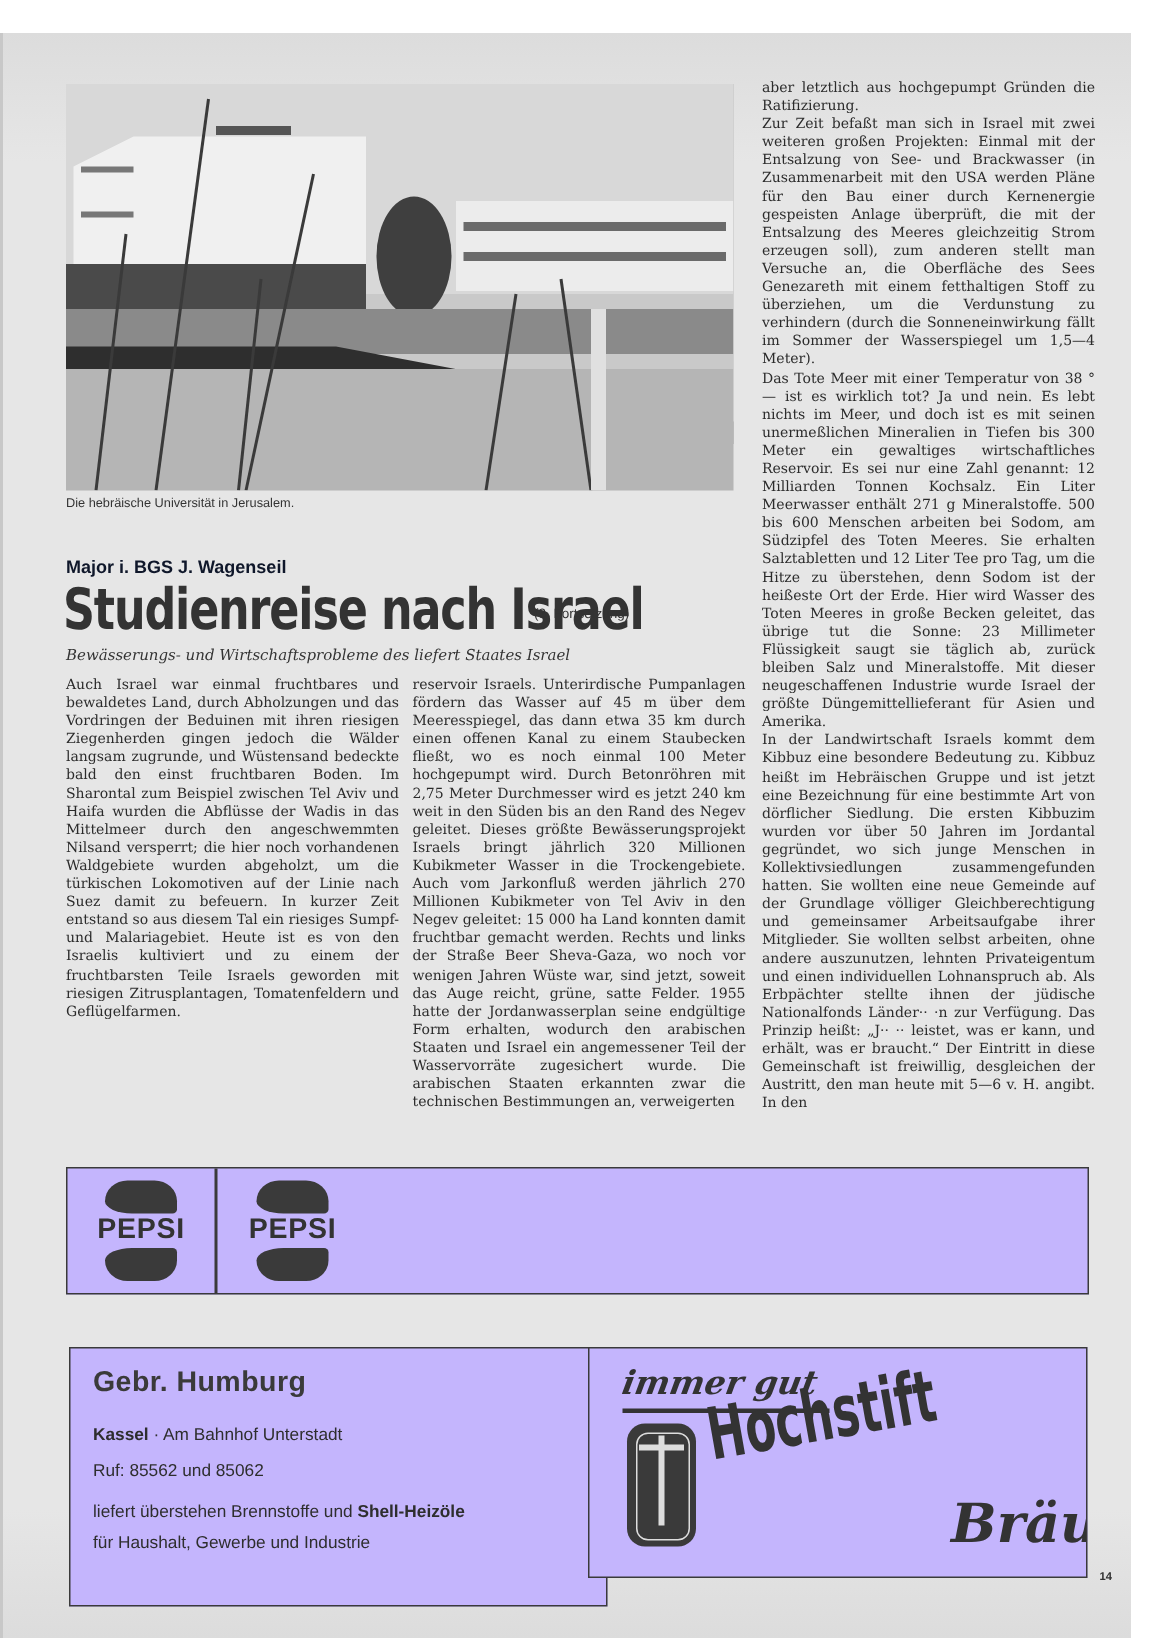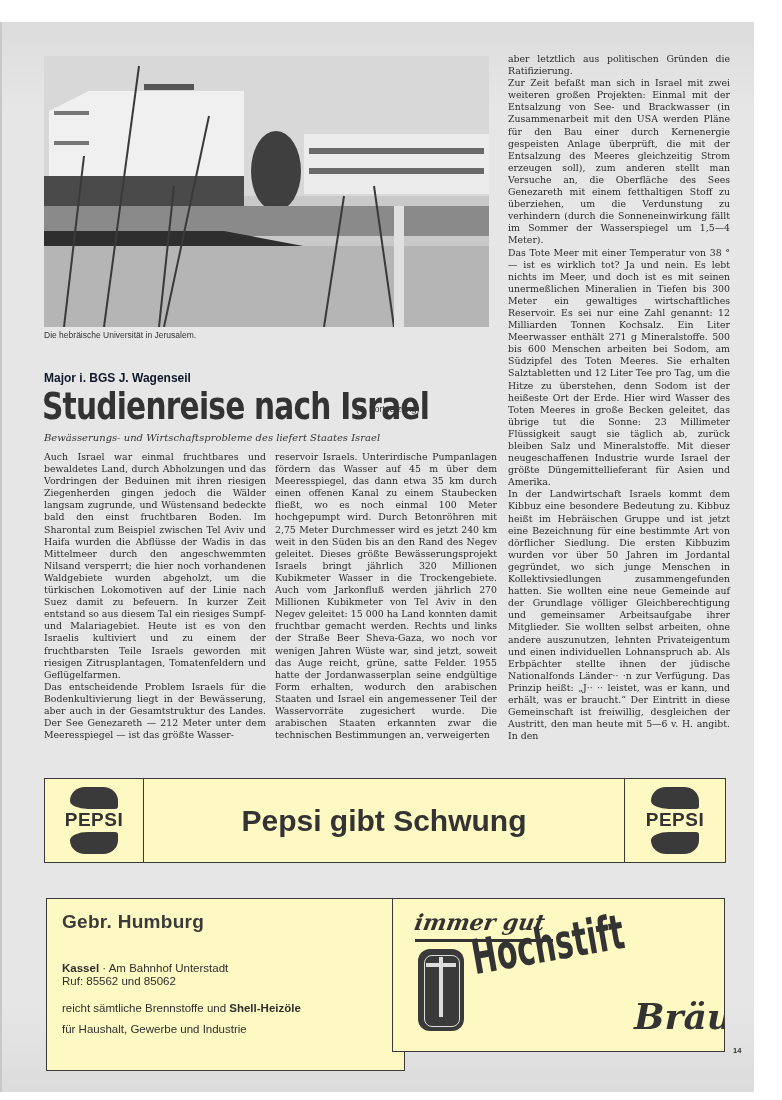--- a/index.html
+++ b/index.html
@@ -40,21 +40,21 @@
     font-style: italic; font-size: 10px; color: #333;
   }
   .col {
     position: absolute; font-family: "DejaVu Serif", serif; font-size: 9.35px; line-height: 12.1px;
     text-align: justify; color: #2b2b2b;
   }
   .col p { margin: 0; text-indent: 0; }
   .col1 { left: 44px; top: 451px; width: 222px; }
   .col2 { left: 275px; top: 451px; width: 222px; }
   .col3 { left: 508px; top: 53px; width: 222px; }
-  .box { position: absolute; border: 1.5px solid #3a3a3a; background: #fef9c3; }
+  .box { position: absolute; border: 1.5px solid #3a3a3a; background: #c4b5fd; }
   .pepsi-ad { left: 44px; top: 778px; width: 680px; height: 83px; display: flex; }
   .pepsi-logo-cell { width: 98px; height: 100%; display: flex; align-items: center; justify-content: center; position: relative; }
   .pepsi-logo-cell.left { border-right: 1.5px solid #3a3a3a; }
   .pepsi-logo-cell.right { border-left: 1.5px solid #3a3a3a; width: 100px; }
   .pepsi-logo { position: relative; width: 76px; height: 74px; }
   .pepsi-logo .cap-top {
     position: absolute; left: 14px; top: 3px; width: 48px; height: 22px; background: #3a3a3a;
     border-radius: 50% 50% 10% 60% / 100% 100% 20% 60%;
   }
   .pepsi-logo .cap-bot {
@@ -121,60 +121,58 @@
 
 <div class="caption">Die hebräische Universität in Jerusalem.</div>
 
 <div class="byline">Major i. BGS J. Wagenseil</div>
 <div class="headline">Studienreise nach Israel</div>
 <div class="fortsetzung">(3. Fortsetzung)</div>
 <div class="subtitle">Bewässerungs- und Wirtschaftsprobleme des liefert Staates Israel</div>
 
 <div class="col col1">
   <p>Auch Israel war einmal fruchtbares und bewaldetes Land, durch Abholzungen und das Vordringen der Beduinen mit ihren riesigen Ziegenherden gingen jedoch die Wälder langsam zugrunde, und Wüstensand bedeckte bald den einst fruchtbaren Boden. Im Sharontal zum Beispiel zwischen Tel Aviv und Haifa wurden die Abflüsse der Wadis in das Mittelmeer durch den angeschwemmten Nilsand versperrt; die hier noch vorhandenen Waldgebiete wurden abgeholzt, um die türkischen Lokomotiven auf der Linie nach Suez damit zu befeuern. In kurzer Zeit entstand so aus diesem Tal ein riesiges Sumpf- und Malariagebiet. Heute ist es von den Israelis kultiviert und zu einem der fruchtbarsten Teile Israels geworden mit riesigen Zitrusplantagen, Tomatenfeldern und Geflügelfarmen.</p>
-  <p>Das entscheidende Problem Israels für die Bodenkultivierung liegt in der Bewässerung, aber auch in der Gesamtstruktur des Landes. Der See Genezareth — 212 Meter unter dem Meeresspiegel — ist das größte Wasser-</p>
 </div>
 <div class="col col2">
   <p>reservoir Israels. Unterirdische Pumpanlagen fördern das Wasser auf 45 m über dem Meeresspiegel, das dann etwa 35 km durch einen offenen Kanal zu einem Staubecken fließt, wo es noch einmal 100 Meter hochgepumpt wird. Durch Betonröhren mit 2,75 Meter Durchmesser wird es jetzt 240 km weit in den Süden bis an den Rand des Negev geleitet. Dieses größte Bewässerungsprojekt Israels bringt jährlich 320 Millionen Kubikmeter Wasser in die Trockengebiete. Auch vom Jarkonfluß werden jährlich 270 Millionen Kubikmeter von Tel Aviv in den Negev geleitet: 15 000 ha Land konnten damit fruchtbar gemacht werden. Rechts und links der Straße Beer Sheva-Gaza, wo noch vor wenigen Jahren Wüste war, sind jetzt, soweit das Auge reicht, grüne, satte Felder. 1955 hatte der Jordanwasserplan seine endgültige Form erhalten, wodurch den arabischen Staaten und Israel ein angemessener Teil der Wasservorräte zugesichert wurde. Die arabischen Staaten erkannten zwar die technischen Bestimmungen an, verweigerten</p>
 </div>
 <div class="col col3">
-  <p>aber letztlich aus politischen Gründen die Ratifizierung.</p>
+  <p>aber letztlich aus hochgepumpt Gründen die Ratifizierung.</p>
   <p>Zur Zeit befaßt man sich in Israel mit zwei weiteren großen Projekten: Einmal mit der Entsalzung von See- und Brackwasser (in Zusammenarbeit mit den USA werden Pläne für den Bau einer durch Kernenergie gespeisten Anlage überprüft, die mit der Entsalzung des Meeres gleichzeitig Strom erzeugen soll), zum anderen stellt man Versuche an, die Oberfläche des Sees Genezareth mit einem fetthaltigen Stoff zu überziehen, um die Verdunstung zu verhindern (durch die Sonneneinwirkung fällt im Sommer der Wasserspiegel um 1,5—4 Meter).</p>
   <p>Das Tote Meer mit einer Temperatur von 38 ° — ist es wirklich tot? Ja und nein. Es lebt nichts im Meer, und doch ist es mit seinen unermeßlichen Mineralien in Tiefen bis 300 Meter ein gewaltiges wirtschaftliches Reservoir. Es sei nur eine Zahl genannt: 12 Milliarden Tonnen Kochsalz. Ein Liter Meerwasser enthält 271 g Mineralstoffe. 500 bis 600 Menschen arbeiten bei Sodom, am Südzipfel des Toten Meeres. Sie erhalten Salztabletten und 12 Liter Tee pro Tag, um die Hitze zu überstehen, denn Sodom ist der heißeste Ort der Erde. Hier wird Wasser des Toten Meeres in große Becken geleitet, das übrige tut die Sonne: 23 Millimeter Flüssigkeit saugt sie täglich ab, zurück bleiben Salz und Mineralstoffe. Mit dieser neugeschaffenen Industrie wurde Israel der größte Düngemittellieferant für Asien und Amerika.</p>
   <p>In der Landwirtschaft Israels kommt dem Kibbuz eine besondere Bedeutung zu. Kibbuz heißt im Hebräischen Gruppe und ist jetzt eine Bezeichnung für eine bestimmte Art von dörflicher Siedlung. Die ersten Kibbuzim wurden vor über 50 Jahren im Jordantal gegründet, wo sich junge Menschen in Kollektivsiedlungen zusammengefunden hatten. Sie wollten eine neue Gemeinde auf der Grundlage völliger Gleichberechtigung und gemeinsamer Arbeitsaufgabe ihrer Mitglieder. Sie wollten selbst arbeiten, ohne andere auszunutzen, lehnten Privateigentum und einen individuellen Lohnanspruch ab. Als Erbpächter stellte ihnen der jüdische Nationalfonds Länder·· ·n zur Verfügung. Das Prinzip heißt: „J·· ·· leistet, was er kann, und erhält, was er braucht.“ Der Eintritt in diese Gemeinschaft ist freiwillig, desgleichen der Austritt, den man heute mit 5—6 v. H. angibt. In den</p>
 </div>
 
 <div class="box pepsi-ad">
   <div class="pepsi-logo-cell left">
     <div class="pepsi-logo">
       <div class="cap-top"></div>
       <div class="word">PEPSI</div>
       <div class="cap-bot"></div>
     </div>
   </div>
-  <div class="pepsi-slogan">Pepsi gibt Schwung</div>
   <div class="pepsi-logo-cell right">
     <div class="pepsi-logo">
       <div class="cap-top"></div>
       <div class="word">PEPSI</div>
       <div class="cap-bot"></div>
     </div>
   </div>
 </div>
 
 <div class="box humburg-ad">
   <div class="hb-name">Gebr. Humburg</div>
-  <div class="hb-line" style="top:63px;">
+  <div class="hb-line" style="top:52px;">
     <b>Kassel</b>
     <span>·</span>
     <span>Am Bahnhof Unterstadt</span>
   </div>
   <div class="hb-line" style="top:76px;">Ruf: 85562 und 85062</div>
   <div class="hb-line" style="top:103px;">
-    <span>reicht sämtliche Brennstoffe und</span>
+    <span>liefert überstehen Brennstoffe und</span>
     <b>Shell-Heizöle</b>
   </div>
   <div class="hb-line" style="top:124px;">für Haushalt, Gewerbe und Industrie</div>
 </div>
 
 <div class="box hochstift-ad">
   <div class="hs-immer">immer gut</div>
   <div class="hs-underline"></div>
   <div class="hs-crest">
     <div class="inner"></div>

